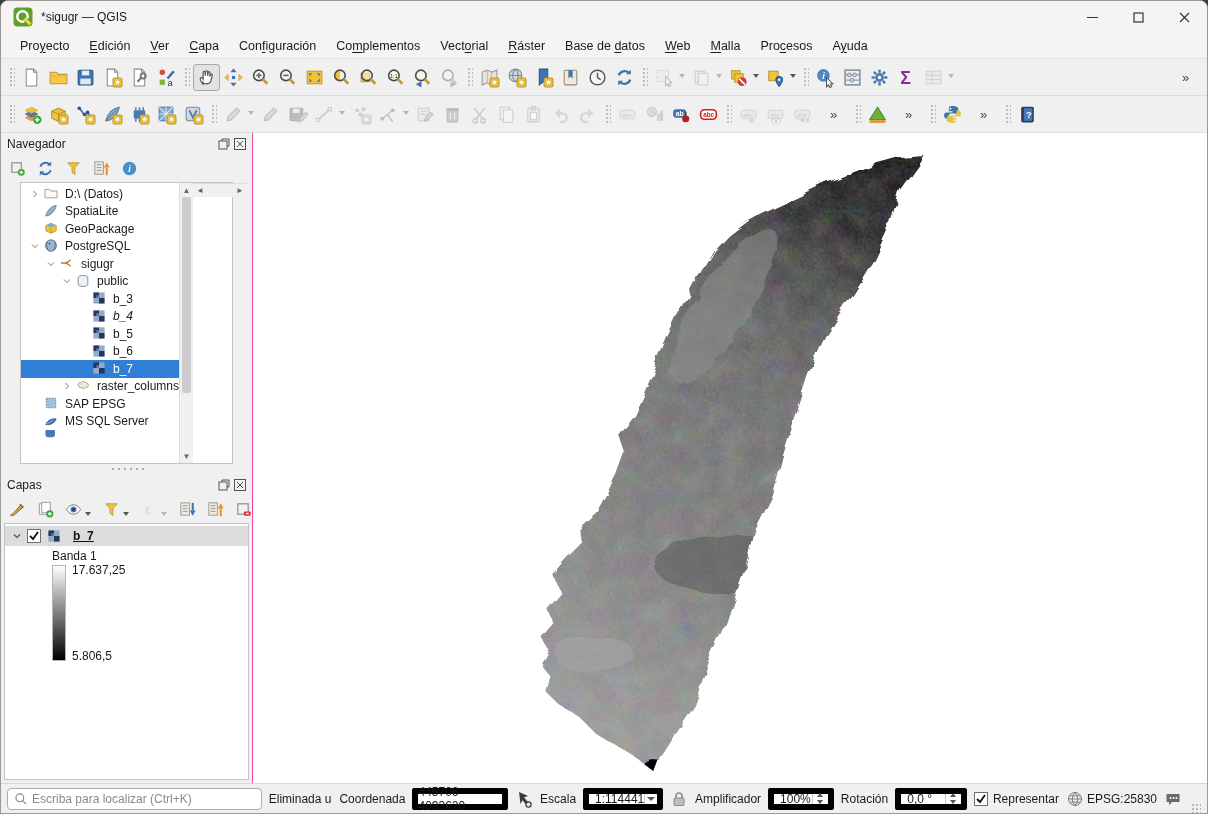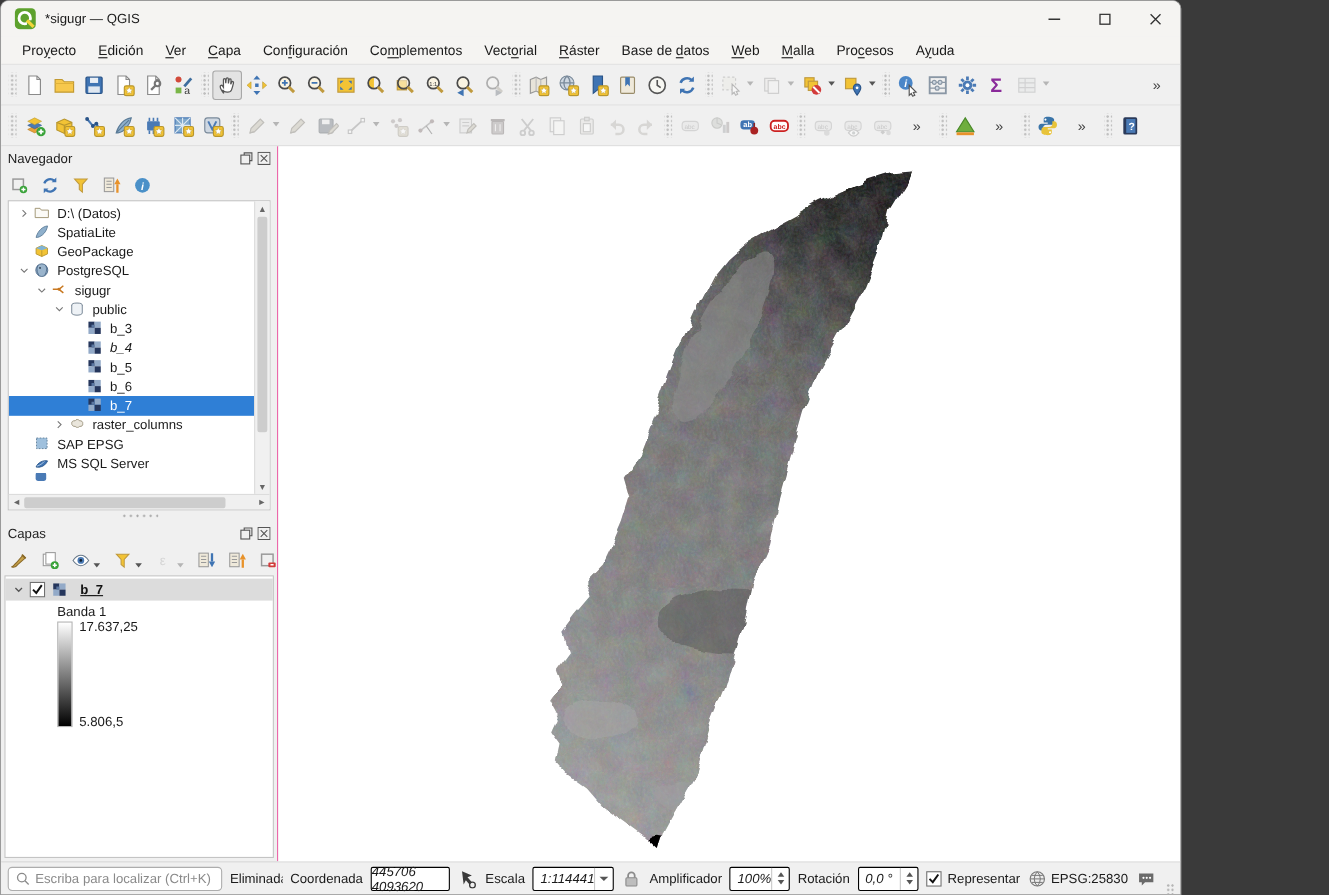--- a/index.html
+++ b/index.html
@@ -1,17 +1,17 @@
 <!DOCTYPE html>
 <html><head>
 <meta charset="utf-8">
 <style>
   * { box-sizing: border-box; margin:0; padding:0; }
   html,body { width:1208px; height:814px; background:#3a3a3a; font-family:"Liberation Sans", sans-serif; overflow:hidden; }
-  .window { width:1074px; height:814px; background:#f0f0f0; border-radius:8px 8px 0 0; overflow:hidden; display:flex; flex-direction:column; border:1px solid #9a9a9a;justify-content:space-between; }
+  .window { width:1208px; height:814px; background:#f0f0f0; border-radius:8px 8px 0 0; overflow:hidden; display:flex; flex-direction:column; border:1px solid #9a9a9a;justify-content:space-between; }
 
   
   .titlebar { height:32px; background:#f5f4f2; display:flex; align-items:center; flex:0 0 auto; }
   .titlebar .logo { width:20px; height:20px; margin:0 8px 0 12px; }
   .titlebar .title { font-size:12px; color:#1a1a1a; }
   .winbtns { margin-left:auto; display:flex; height:100%; }
   .winbtn { width:46px; height:100%; display:flex; align-items:center; justify-content:center; }
   .winbtn svg { width:11px; height:11px; stroke:#333; stroke-width:1.2; fill:none; }
 
   
@@ -36,21 +36,21 @@
   .main { flex:1 1 auto; display:flex; min-height:0; }
   .docks { width:252px; flex:0 0 auto; background:#f0f0f0; display:flex; flex-direction:column; border-right:1px solid #ec4899; }
   .dock-header { height:22px; display:flex; align-items:center; padding:0 6px; flex:0 0 auto; }
   .dock-title { font-size:12px; color:#222; }
   .dock-hbtns { margin-left:auto; display:flex; gap:4px; }
   .dock-hbtns svg { width:12px; height:12px; }
   .dock-toolbar { height:27px; display:flex; align-items:center; padding:0 4px; gap:4px; flex:0 0 auto; }
   .dock-toolbar .tbtn { width:24px; height:24px; }
   .dock-toolbar .tbtn svg { width:19px; height:19px; }
 
-  .treewrap { margin:0 6px; border:1px solid #c4c4c4; background:#fff; flex:1 1 auto; display:flex; flex-direction:column; min-height:0; }
+  .treewrap { margin:0 19px; border:1px solid #c4c4c4; background:#fff; flex:1 1 auto; display:flex; min-height:0; }
   .treebody { flex:1 1 auto; display:flex; min-height:0; }
   .treerows { flex:1 1 auto; overflow:hidden; padding-top:2px; }
   .trow { height:17.5px; display:flex; align-items:center; font-size:12px; color:#1a1a1a; white-space:nowrap; }
   .trow.sel { background:#2f7fd6; color:#fff; }
   .arrow { width:16px; height:16px; flex:0 0 auto; display:flex; align-items:center; justify-content:center; }
   .arrow svg { width:10px; height:10px; }
   .ticon { width:17px; height:17px; flex:0 0 auto; margin-right:5px; }
   .ticon svg { width:16px; height:16px; }
   .vscroll { width:14px; flex:0 0 auto; background:#f0f0f0; border-left:1px solid #dcdcdc; display:flex; flex-direction:column; }
   .vscroll .sarrow { height:14px; display:flex; align-items:center; justify-content:center; color:#666; font-size:8px; }
@@ -79,21 +79,21 @@
   .canvas { flex:1 1 auto; background:#ffffff; position:relative; min-width:0; }
   .canvas svg { position:absolute; inset:0; }
 
   
   .statusbar { height:30px; background:#f0f0f0; border-top:1px solid #d8d8d8; display:flex; align-items:center; padding:0 6px; gap:7px; font-size:12px; color:#1a1a1a; flex:0 0 auto; }
   .searchbox { width:256px; height:22px; border:1px solid #adadad; border-radius:4px; background:#fff; display:flex; align-items:center; padding:0 6px; }
   .searchbox svg { width:14px; height:14px; flex:0 0 auto; }
   .searchbox input { border:none; outline:none; flex:1; font-size:12px; color:#333; margin-left:4px; font-family:"Liberation Sans",sans-serif; background:transparent; }
   .searchbox input::placeholder { color:#8a8a8a; }
   .statmsg { width:64px; overflow:hidden; white-space:nowrap; }
-  .statfield { height:22px; background:#fff; border:1px solid #000000; border-radius:2px; display:flex; align-items:center; justify-content:center; font-size:12px;font-style:italic; }
+  .statfield { height:22px; background:#fff; border:6px solid #000000; border-radius:2px; display:flex; align-items:center; justify-content:center; font-size:12px; }
   .coordfield { width:96px; }
   .scalecombo { width:80px; justify-content:space-between; padding-left:6px; }
   .scalecombo .cdrop { width:17px; align-self:stretch; border-left:1px solid #c9c9c9; display:flex; align-items:center; justify-content:center; }
   .cdrop i { width:0;height:0;border-left:4px solid transparent;border-right:4px solid transparent;border-top:4px solid #555; }
   .spin { justify-content:space-between; padding-left:6px; }
   .spin .sbtns { width:16px; align-self:stretch; border-left:1px solid #c9c9c9; display:flex; flex-direction:column; align-items:center; justify-content:center; gap:3px; }
   .spin .up { width:0;height:0;border-left:3.5px solid transparent;border-right:3.5px solid transparent;border-bottom:4px solid #555; }
   .spin .dn { width:0;height:0;border-left:3.5px solid transparent;border-right:3.5px solid transparent;border-top:4px solid #555; }
   .spin-mag { width:66px; }
   .spin-rot { width:72px; }

